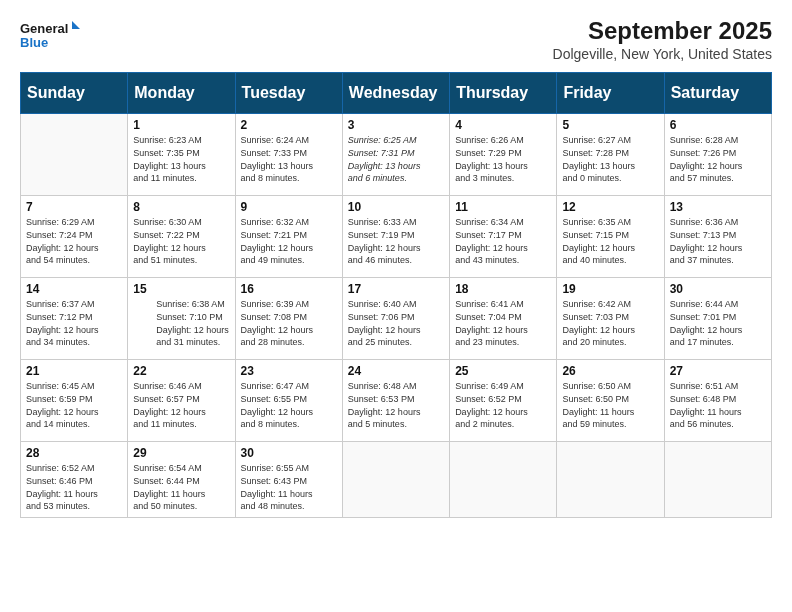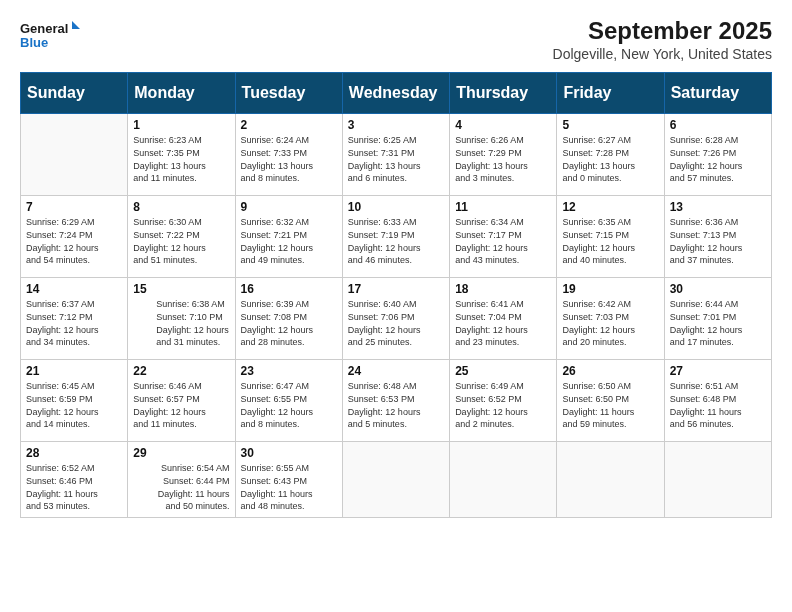--- a/index.html
+++ b/index.html
@@ -127,21 +127,21 @@
           </td>
           <td>
             <span class="day-number">2</span>
             <div class="day-info" style="white-space: pre-line;">Sunrise: 6:24 AM
 Sunset: 7:33 PM
 Daylight: 13 hours
 and 8 minutes.</div>
           </td>
           <td>
             <span class="day-number">3</span>
-            <div class="day-info" style="white-space: pre-line;">Sunrise: 6:25 AM
+            <div class="day-info" style="white-space: pre-line; font-style: italic;">Sunrise: 6:25 AM
 Sunset: 7:31 PM
 Daylight: 13 hours
 and 6 minutes.</div>
           </td>
           <td>
             <span class="day-number">4</span>
             <div class="day-info" style="white-space: pre-line;">Sunrise: 6:26 AM
 Sunset: 7:29 PM
 Daylight: 13 hours
 and 3 minutes.</div>
@@ -317,21 +317,21 @@
         <tr class="last-row">
           <td>
             <span class="day-number">28</span>
             <div class="day-info" style="white-space: pre-line;">Sunrise: 6:52 AM
 Sunset: 6:46 PM
 Daylight: 11 hours
 and 53 minutes.</div>
           </td>
           <td>
             <span class="day-number">29</span>
-            <div class="day-info" style="white-space: pre-line; text-align: right;">Sunrise: 6:54 AM
+            <div class="day-info" style="white-space: pre-line;">Sunrise: 6:54 AM
 Sunset: 6:44 PM
 Daylight: 11 hours
 and 50 minutes.</div>
           </td>
           <td>
             <span class="day-number">30</span>
             <div class="day-info" style="white-space: pre-line;">Sunrise: 6:55 AM
 Sunset: 6:43 PM
 Daylight: 11 hours
 and 48 minutes.</div>

